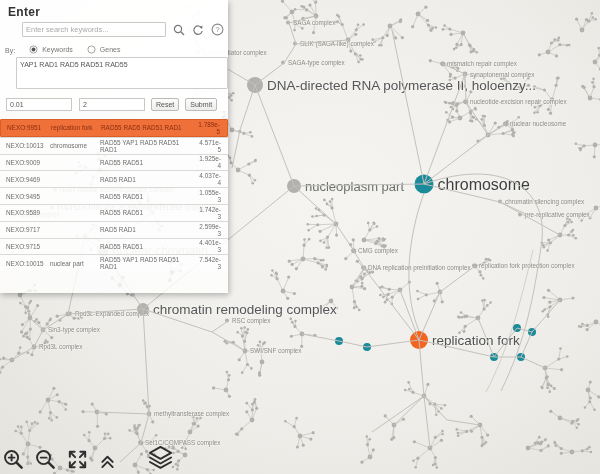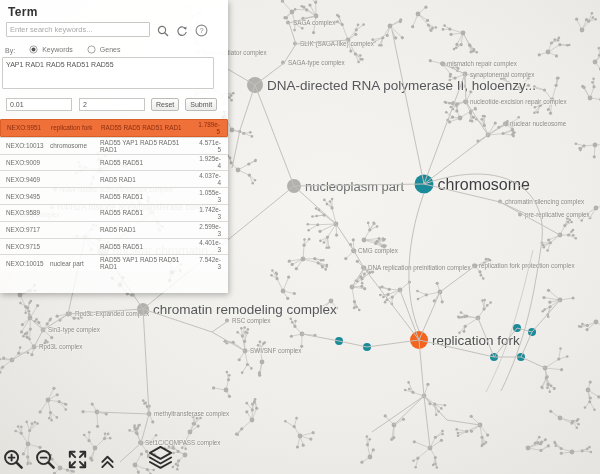--- a/index.html
+++ b/index.html
@@ -10,33 +10,33 @@
   }
   #graph{position:absolute;left:0;top:0;z-index:1;}
   
   #panel{
     position:absolute;left:0;top:0;width:228px;height:293px;z-index:5;
     background:rgba(255,255,255,0.78);
     box-shadow:1px 2px 6px rgba(0,0,0,0.28);
   }
   #panel-top{background:rgba(255,255,255,0.82);padding:3px 0 0 0;}
   .p-title{font-size:12px;font-weight:bold;color:#333;padding:2px 0 3px 8px;letter-spacing:.3px;}
-  .search-row{display:flex;align-items:flex-end;padding-left:6px;}
+  .search-row{display:flex;align-items:center;padding-left:6px;margin-left:16px;}
   .search-input{
     width:136px;height:13px;border:1px solid #c9c8c4;background:#fff;
     font-size:7.5px;color:#444;padding:0 3px;outline:none;border-radius:1px;
   }
   .search-input::placeholder{color:#aaa;}
   .ic{margin-left:7px;display:inline-flex;align-items:center;cursor:pointer;}
   .by-row{display:flex;align-items:center;padding:8px 0 2px 5px;font-size:7px;color:#777;}
   .radio-opt{display:inline-flex;align-items:center;margin-left:14px;cursor:pointer;}
   .radio-opt svg{margin-right:4px;}
   .te-head{font-size:9px;color:#8a8a88;padding:12px 0 4px 9px;}
   .te-area{
-    display:block;margin-left:2px;width:204px;height:24px;border:1px solid #ccccc8;
+    display:block;margin-left:16px;width:204px;height:24px;border:1px solid #ccccc8;
     background:#fff;font-family:"Liberation Sans",sans-serif;font-size:7px;color:#555;
     resize:none;outline:none;padding:3px;border-radius:1px;
   }
   .params{display:flex;align-items:flex-start;margin:9px 0 8px 6px;}
   .p-in{width:58px;height:11px;border:1px solid #c9c8c4;background:#fff;font-size:7px;color:#555;padding:0 3px;outline:none;}
   .p-in+.p-in{margin-left:7px;}
   .btn{
     margin-left:6px;height:13px;border:1px solid #bcbbb7;background:linear-gradient(#fdfdfd,#ececea);
     font-size:7px;color:#555;padding:0 4px;border-radius:2px;cursor:pointer;
   }
@@ -1747,21 +1747,21 @@
       <line x1="103" y1="251" x2="152" y2="212"></line>
       <line x1="152" y1="212" x2="100" y2="170"></line>
       <path d="M424,184 C505,156 551,190 541,247 C534,295 526,340 501,391" stroke="#c2c1bc" stroke-width="1" fill="none"></path>
       <path d="M424,193 C407,240 403,292 419,331" stroke="#c2c1bc" stroke-width="1" fill="none"></path>
       <path d="M533,250 C521,300 510,346 486,392" stroke="#c9c8c3" stroke-width="0.8" fill="none"></path>
     </g>
   </svg>
 
 <div id="panel">
   <div id="panel-top">
-    <div class="p-title">Term</div>
+    <div class="p-title">Enter</div>
 
     <div class="search-row">
       <input class="search-input" placeholder="Enter search keywords..." style="">
       <span class="ic">
         <svg width="12" height="12" viewBox="0 0 12 12">
             <circle cx="5" cy="5" r="3.6" stroke="#777" stroke-width="1.2" fill="none"></circle>
             <line x1="7.8" y1="7.8" x2="11" y2="11" stroke="#777" stroke-width="1.3"></line>
           </svg>
       </span>
       <span class="ic">

